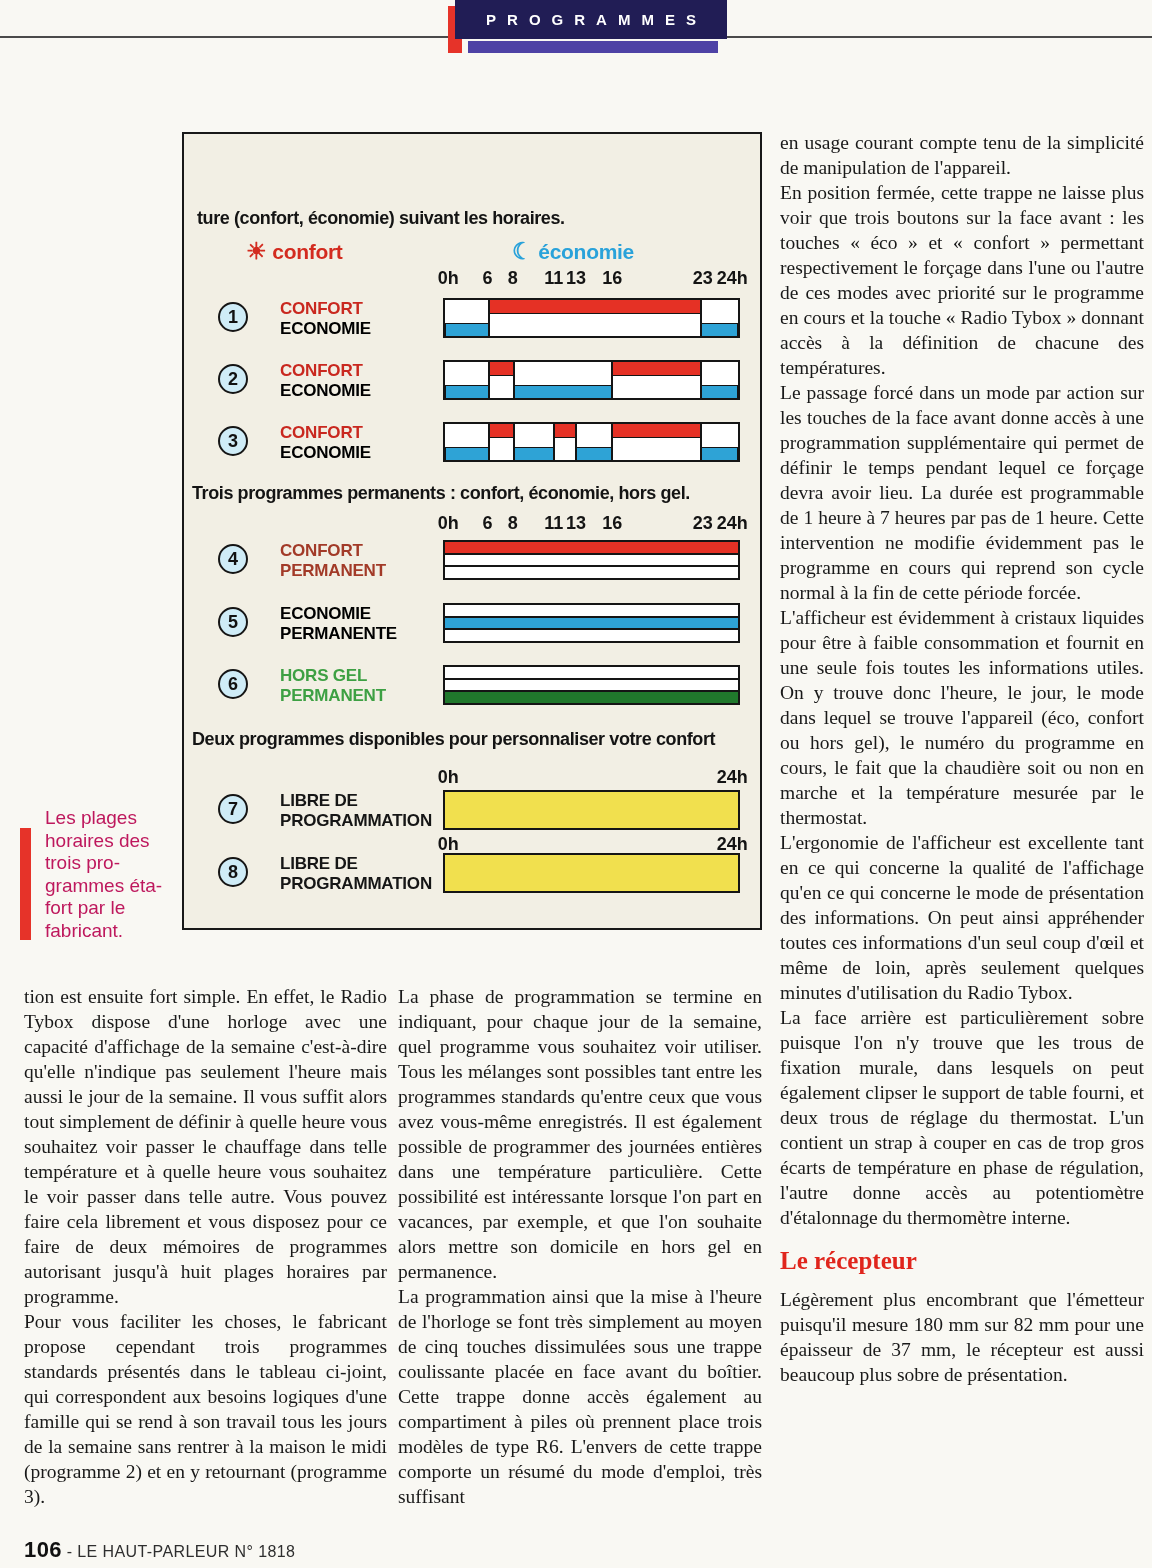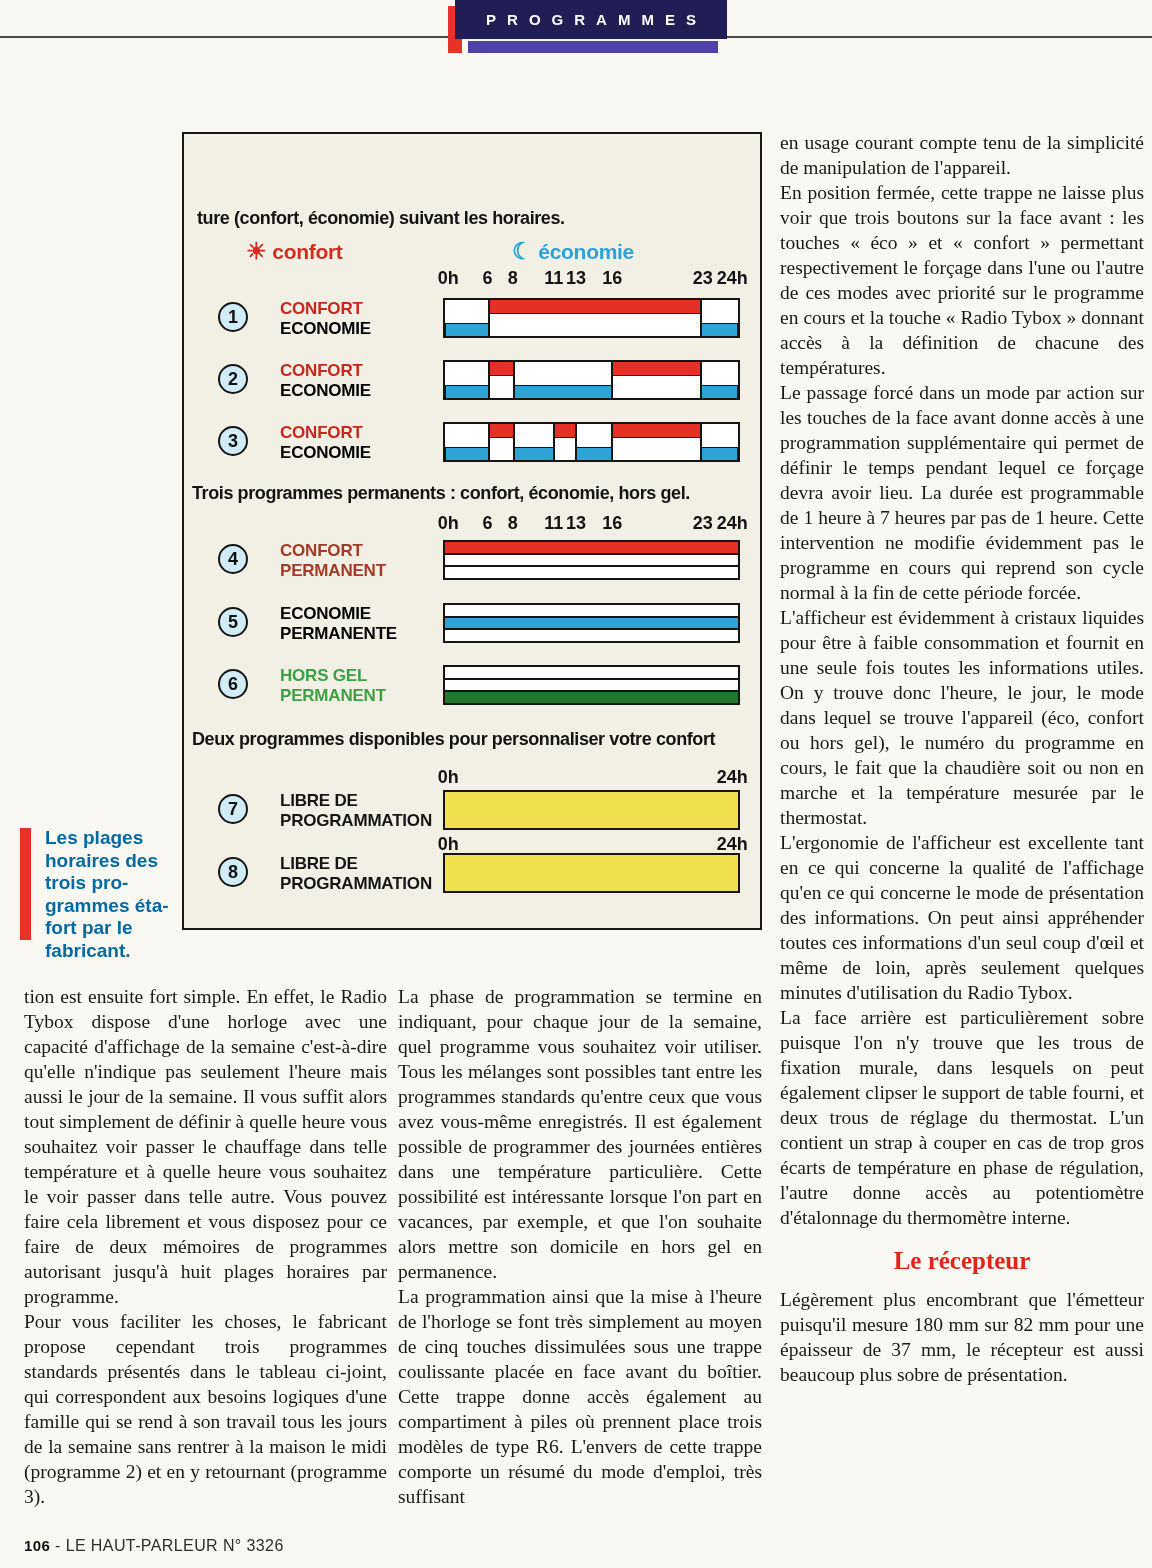--- a/index.html
+++ b/index.html
@@ -49,36 +49,36 @@
   .seg-confort{top:-1px;height:15px;}
   .seg-economie{bottom:-1px;height:14px;}
   .vline{position:absolute;top:0;bottom:0;width:2px;background:#151515;}
   .bar-triple{display:flex;flex-direction:column;}
   .triple-row{flex:1;box-sizing:border-box;border-bottom:2px solid #151515;background:#ffffff;}
   .triple-row:last-child{border-bottom:none;}
   .bar-free{background:#f1e04e;}
 
   
   #caption-bar{left:20px;top:828px;width:11px;height:112px;background:#e63329;}
-  #caption-text{left:45px;top:827px;width:150px;font-family:"Liberation Sans",sans-serif;
-                font-weight:bold;font-size:19px;line-height:22.5px;color:#0369a1;}
+  #caption-text{left:45px;top:807px;width:150px;font-family:"Liberation Sans",sans-serif;
+                font-weight:normal;font-size:19px;line-height:22.5px;color:#be185d;}
 
   
   .col{position:absolute;font-size:19.5px;line-height:25px;text-align:justify;color:#191919;}
   .col p{margin:0;}
   #col-left{left:24px;top:984px;width:363px;}
   #col-middle{left:398px;top:984px;width:364px;}
   #col-right{left:780px;top:130px;width:364px;}
-  .col-heading{color:#e0251c;font-weight:bold;font-size:25px;text-align:center;
+  .col-heading{color:#e0251c;font-weight:bold;font-size:25px;
                margin:18px 0 14px 0 !important;}
 
   
   #footer{left:24px;top:1537px;font-family:"Liberation Sans",sans-serif;font-size:16px;
           color:#2e2e2e;letter-spacing:0.4px;}
-  #footer b{font-size:15px;color:#111;}
+  #footer b{font-size:22px;color:#111;}
 </style>
 </head>
 <body>
 
 <div class="abs" id="header-rule"></div>
 <div class="abs" id="header-redbar"></div>
 <div class="abs" id="header-box">
   <span id="header-title">PROGRAMMES</span>
 </div>
 <div class="abs" id="header-purplebar"></div>
@@ -241,14 +241,14 @@
   <p>En position fermée, cette trappe ne laisse plus voir que trois boutons sur la face avant : les touches « éco » et « confort » permettant respectivement le forçage dans l'une ou l'autre de ces modes avec priorité sur le programme en cours et la touche « Radio Tybox » donnant accès à la définition de chacune des températures.</p>
   <p>Le passage forcé dans un mode par action sur les touches de la face avant donne accès à une programmation supplémentaire qui permet de définir le temps pendant lequel ce forçage devra avoir lieu. La durée est programmable de 1 heure à 7 heures par pas de 1 heure. Cette intervention ne modifie évidemment pas le programme en cours qui reprend son cycle normal à la fin de cette période forcée.</p>
   <p>L'afficheur est évidemment à cristaux liquides pour être à faible consommation et fournit en une seule fois toutes les informations utiles. On y trouve donc l'heure, le jour, le mode dans lequel se trouve l'appareil (éco, confort ou hors gel), le numéro du programme en cours, le fait que la chaudière soit ou non en marche et la température mesurée par le thermostat.</p>
   <p>L'ergonomie de l'afficheur est excellente tant en ce qui concerne la qualité de l'affichage qu'en ce qui concerne le mode de présentation des informations. On peut ainsi appréhender toutes ces informations d'un seul coup d'œil et même de loin, après seulement quelques minutes d'utilisation du Radio Tybox.</p>
   <p>La face arrière est particulièrement sobre puisque l'on n'y trouve que les trous de fixation murale, dans lesquels on peut également clipser le support de table fourni, et deux trous de réglage du thermostat. L'un contient un strap à couper en cas de trop gros écarts de température en phase de régulation, l'autre donne accès au potentiomètre d'étalonnage du thermomètre interne.</p>
   <p class="col-heading">Le récepteur</p>
   <p>Légèrement plus encombrant que l'émetteur puisqu'il mesure 180 mm sur 82 mm pour une épaisseur de 37 mm, le récepteur est aussi beaucoup plus sobre de présentation.</p>
 </div>
 
 <div class="abs" id="footer">
-  <b>106</b><span> - LE HAUT-PARLEUR N° 3326</span>
+  <b>106</b><span> - LE HAUT-PARLEUR N° 1818</span>
 </div>
 
 </body></html>

